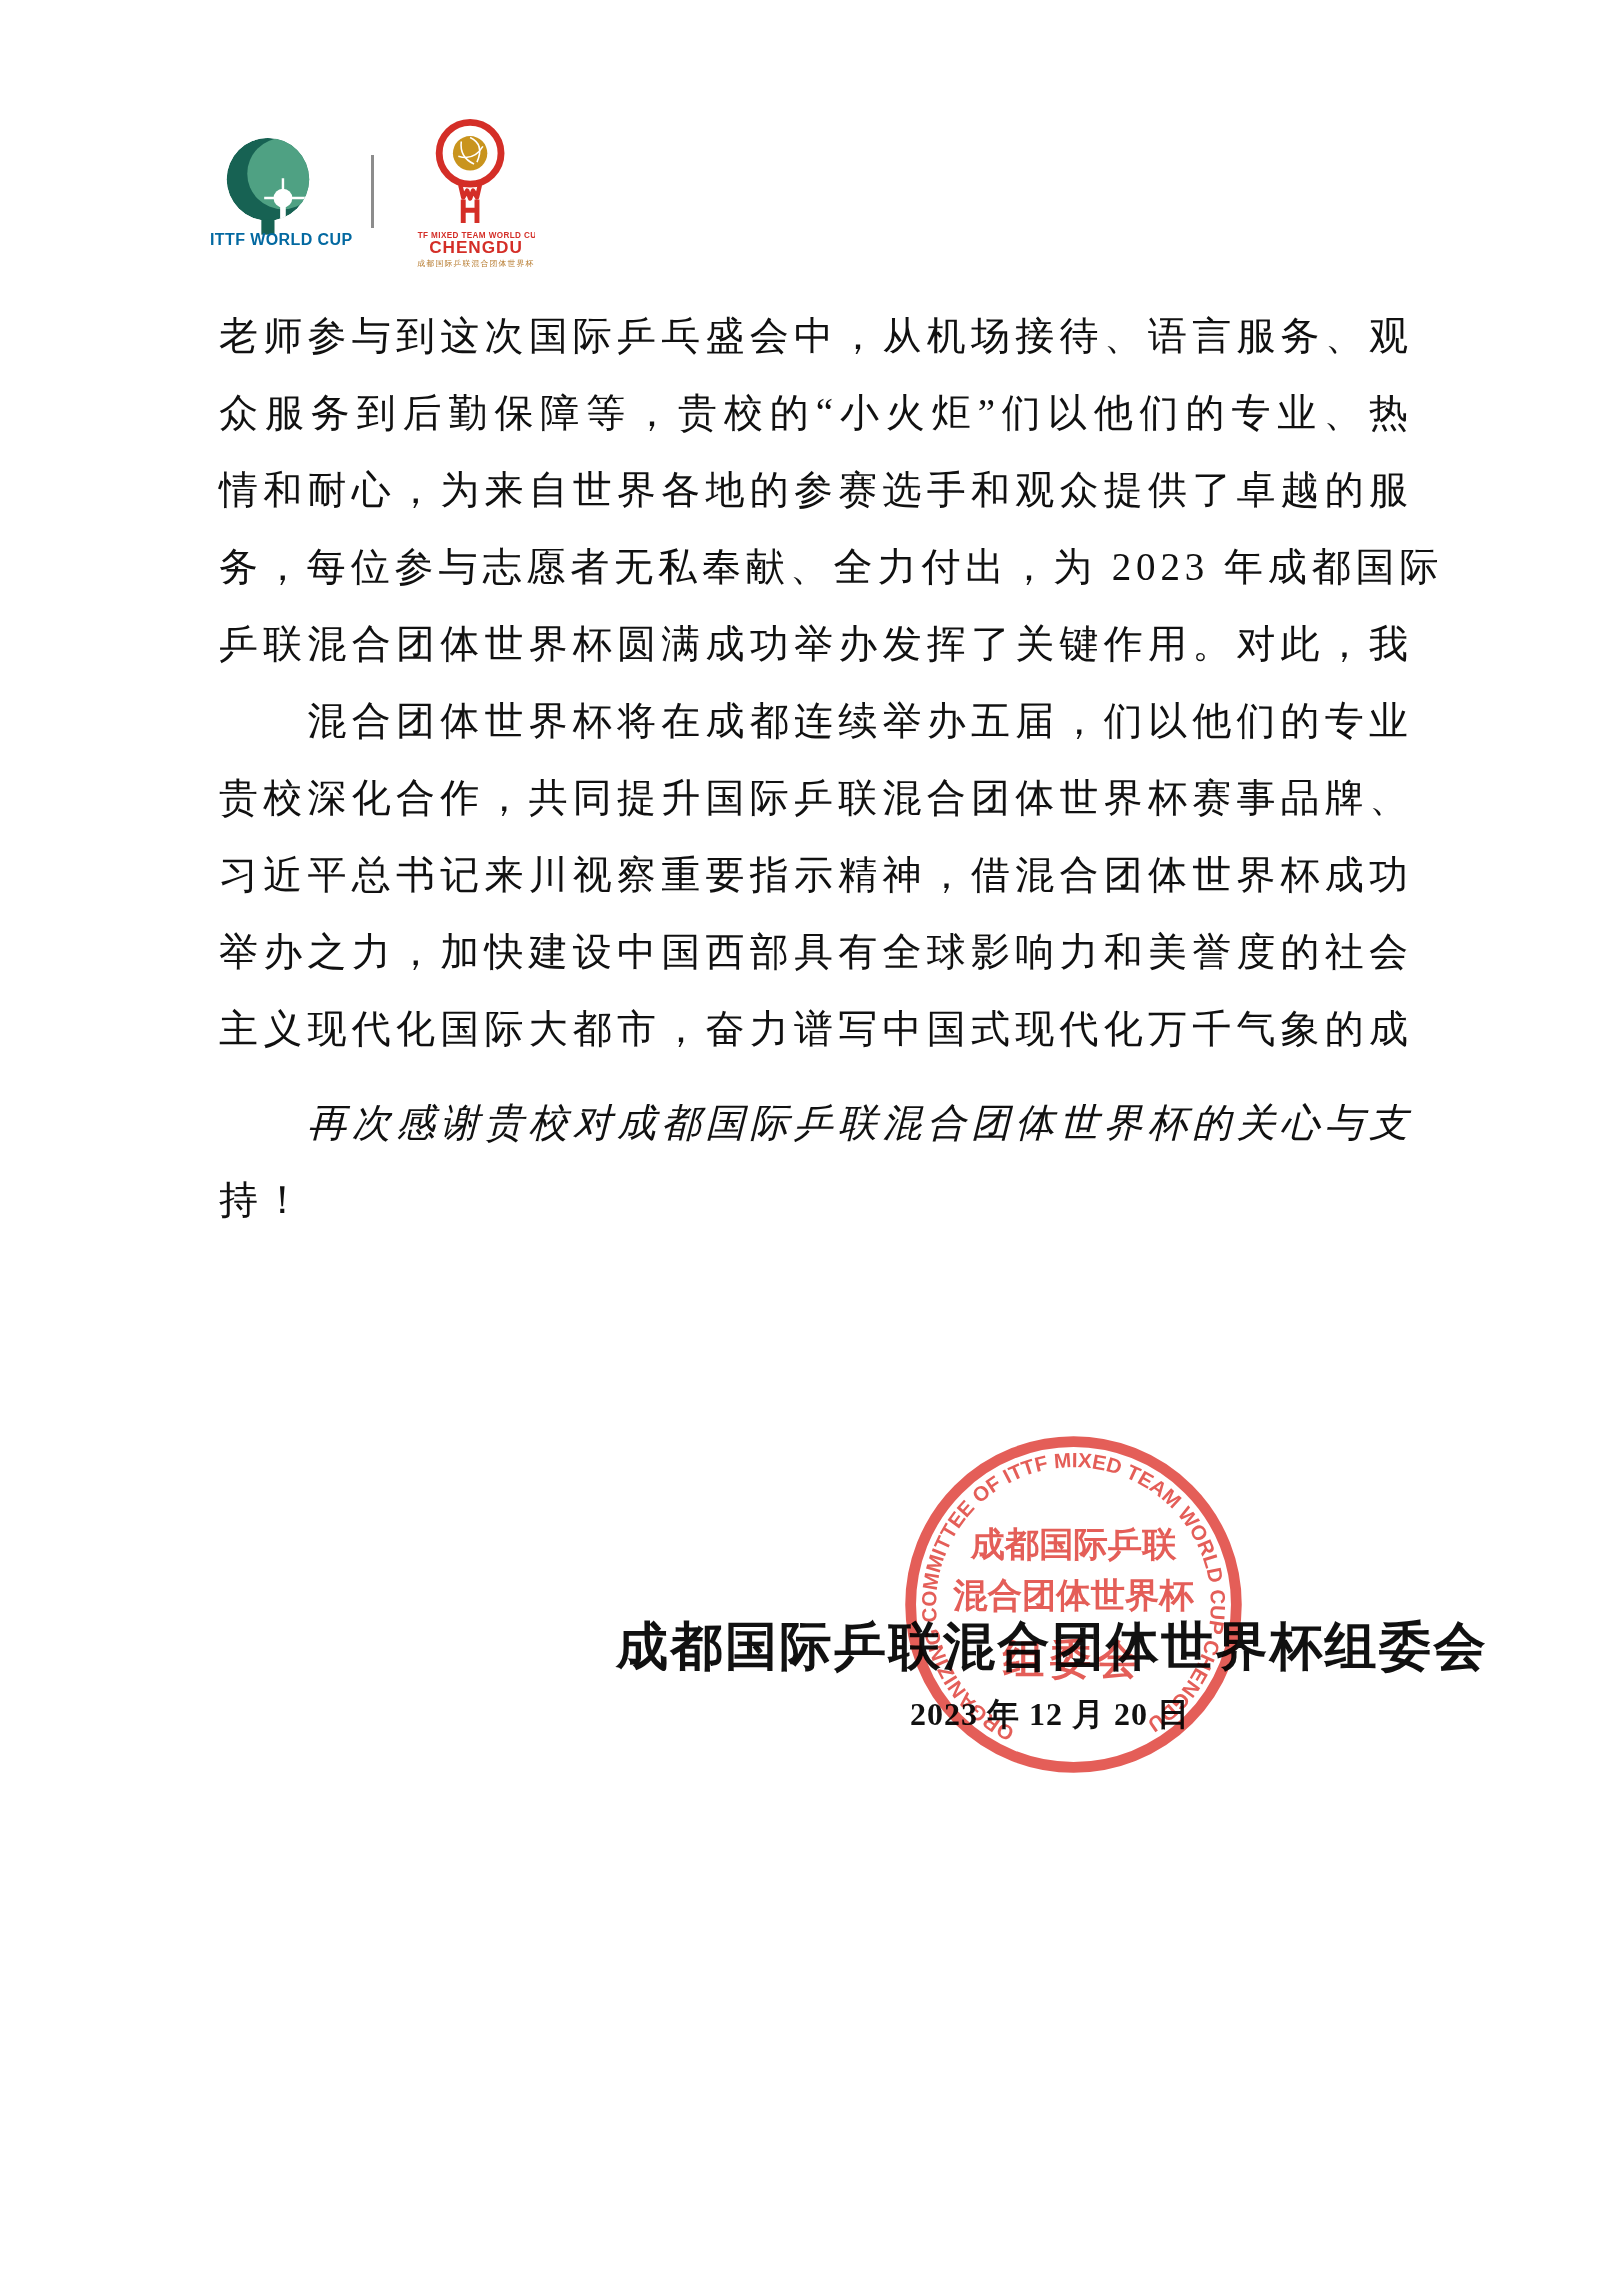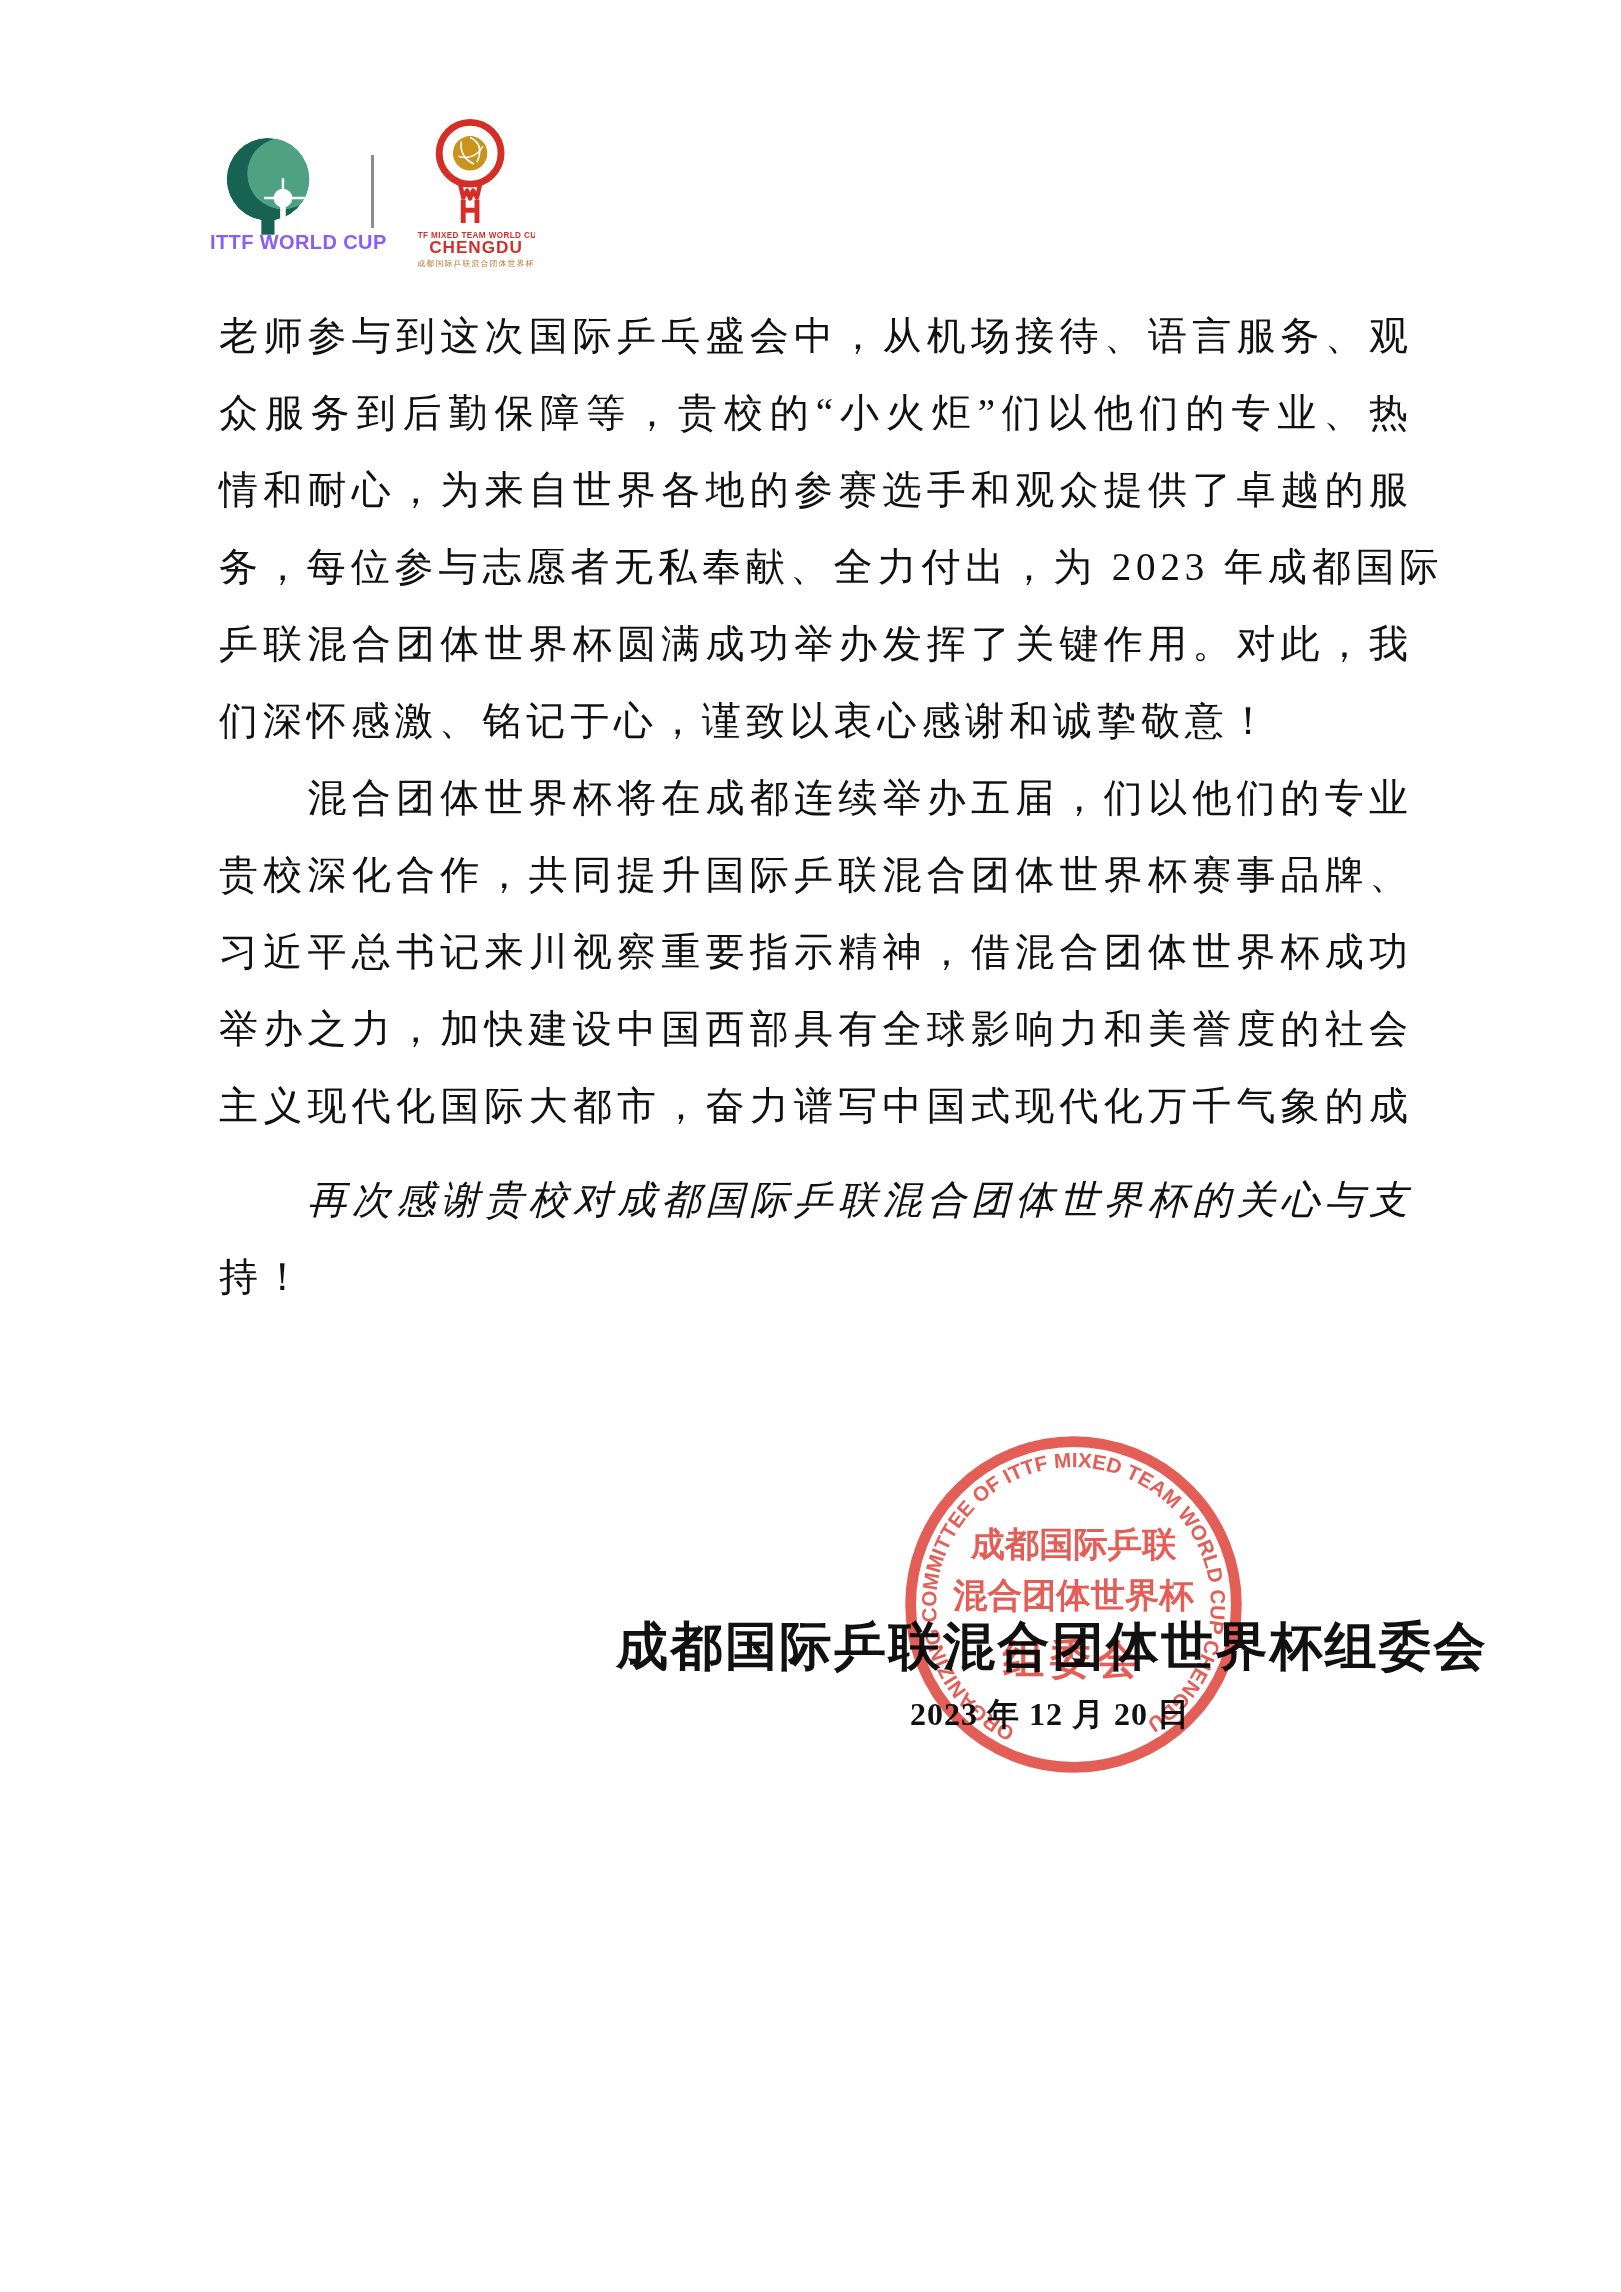--- a/index.html
+++ b/index.html
@@ -6,21 +6,21 @@
   .page{
     position:relative;width:1621px;height:2293px;background:#ffffff;
     margin:0 auto;overflow:hidden;
     font-family:"Liberation Serif","DejaVu Serif",serif;color:#111;
   }
   
   .logo-left{position:absolute;left:211px;top:137px;width:127px;height:108px;}
   .logo-left-label{
     position:absolute;left:210px;top:231px;width:127px;
     font-family:"Liberation Sans","DejaVu Sans",sans-serif;
-    font-weight:bold;font-size:20px;letter-spacing:0.4px;color:#8b5cf6;white-space:nowrap;
+    font-weight:bold;font-size:16px;letter-spacing:0.4px;color:#0369a1;white-space:nowrap;
   }
   .logo-divider{position:absolute;left:371px;top:155px;width:2.9px;height:73px;background:#8c8c8c;}
   .logo-right{position:absolute;left:417px;top:113px;width:118px;height:162px;}
   
   .body-text{position:absolute;left:219px;top:297px;width:1194px;}
   .line{
     height:77px;line-height:77px;font-size:39px;letter-spacing:4.9px;
     text-align:justify;text-align-last:justify;white-space:nowrap;
   }
   .line.end{text-align-last:left;}
@@ -84,21 +84,20 @@
       <text x="60" y="156" text-anchor="middle" font-size="8" letter-spacing="1.2" fill="#b5782a">成都国际乒联混合团体世界杯</text>
     </svg>
   </div>
 
   <div class="body-text">
     <div class="line">老师参与到这次国际乒乓盛会中，从机场接待、语言服务、观</div>
     <div class="line">众服务到后勤保障等，贵校的“小火炬”们以他们的专业、热</div>
     <div class="line">情和耐心，为来自世界各地的参赛选手和观众提供了卓越的服</div>
     <div class="line">务，每位参与志愿者无私奉献、全力付出，为 2023 年成都国际</div>
     <div class="line">乒联混合团体世界杯圆满成功举办发挥了关键作用。对此，我</div>
-    <div class="line end">们深怀感激、铭记于心，谨致以衷心感谢和诚挚敬意！</div>
     <div class="line">　　混合团体世界杯将在成都连续举办五届，们以他们的专业</div>
     <div class="line">贵校深化合作，共同提升国际乒联混合团体世界杯赛事品牌、</div>
     <div class="line">习近平总书记来川视察重要指示精神，借混合团体世界杯成功</div>
     <div class="line">举办之力，加快建设中国西部具有全球影响力和美誉度的社会</div>
     <div class="line">主义现代化国际大都市，奋力谱写中国式现代化万千气象的成</div>
     <div class="line gap">　　再次感谢贵校对成都国际乒联混合团体世界杯的关心与支</div>
     <div class="line end">持！</div>
   </div>
 
   <div class="sig-org">成都国际乒联混合团体世界杯组委会</div>

